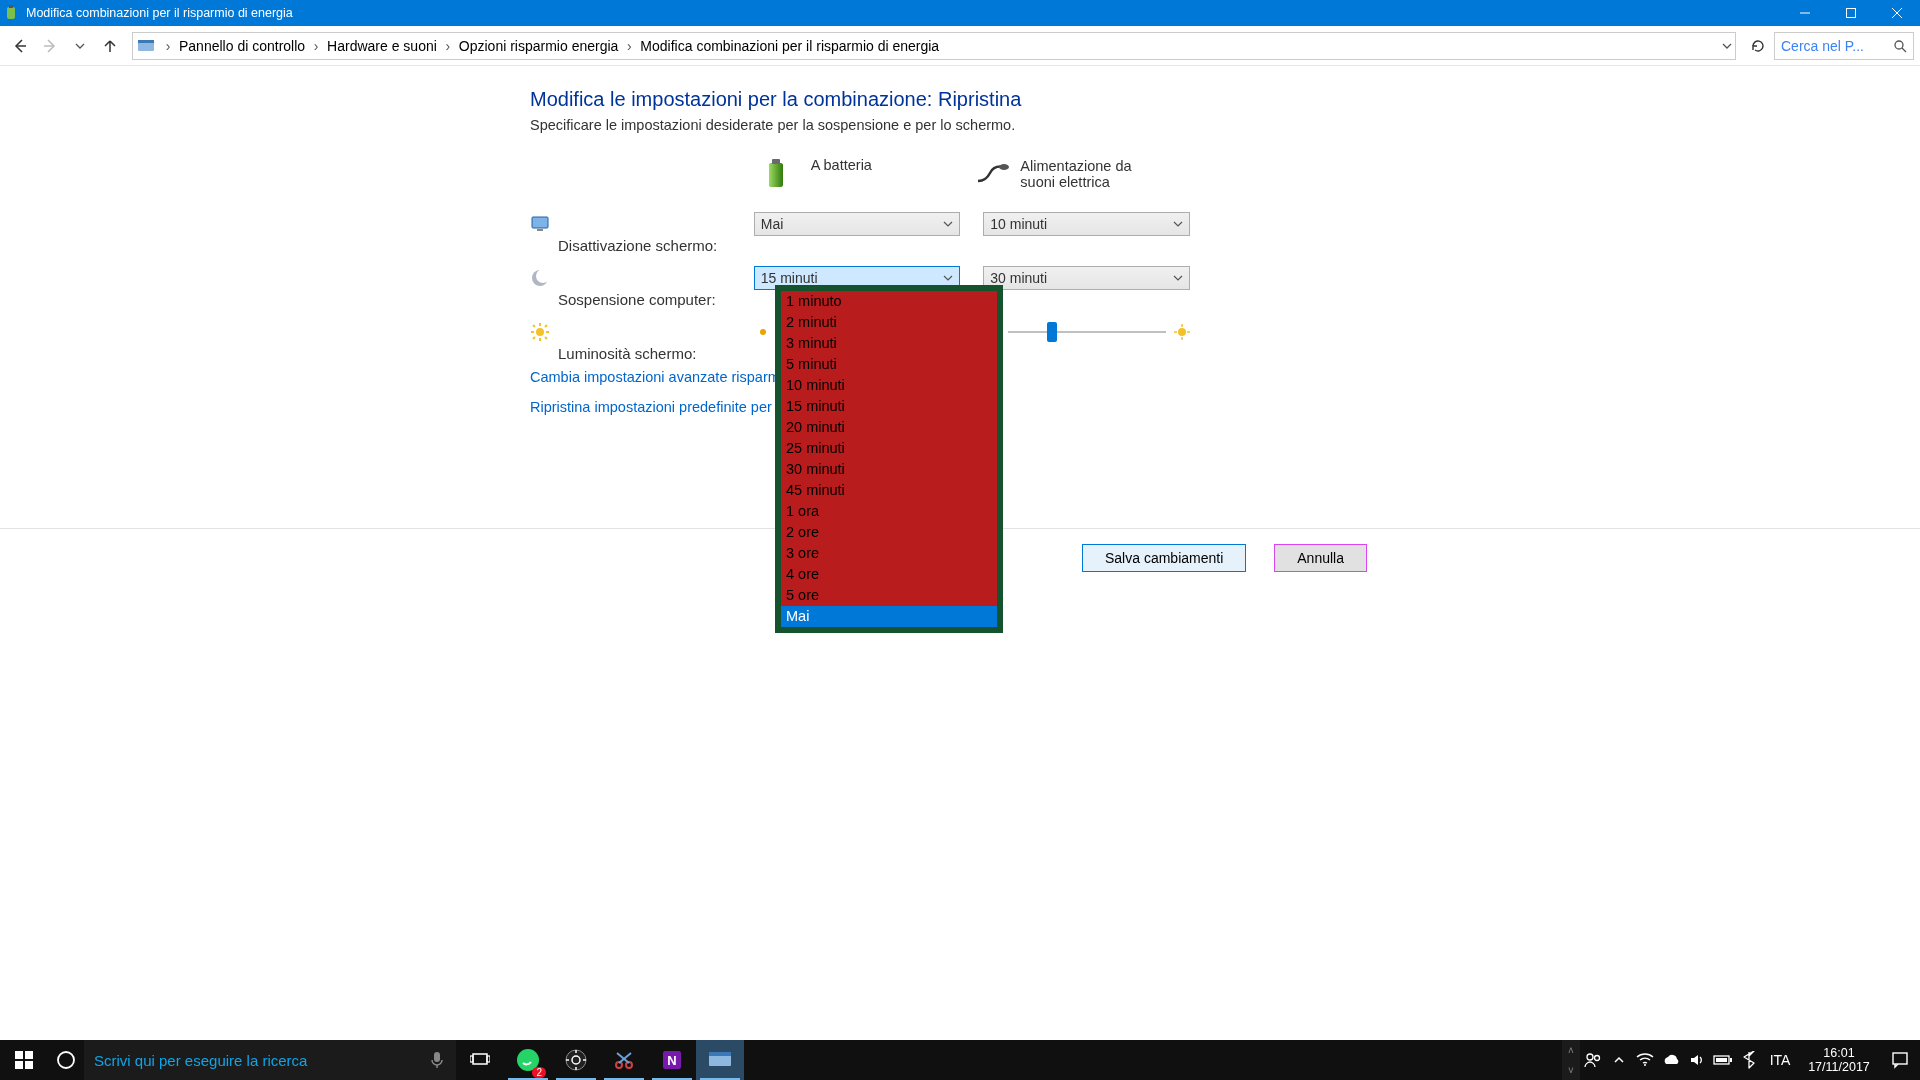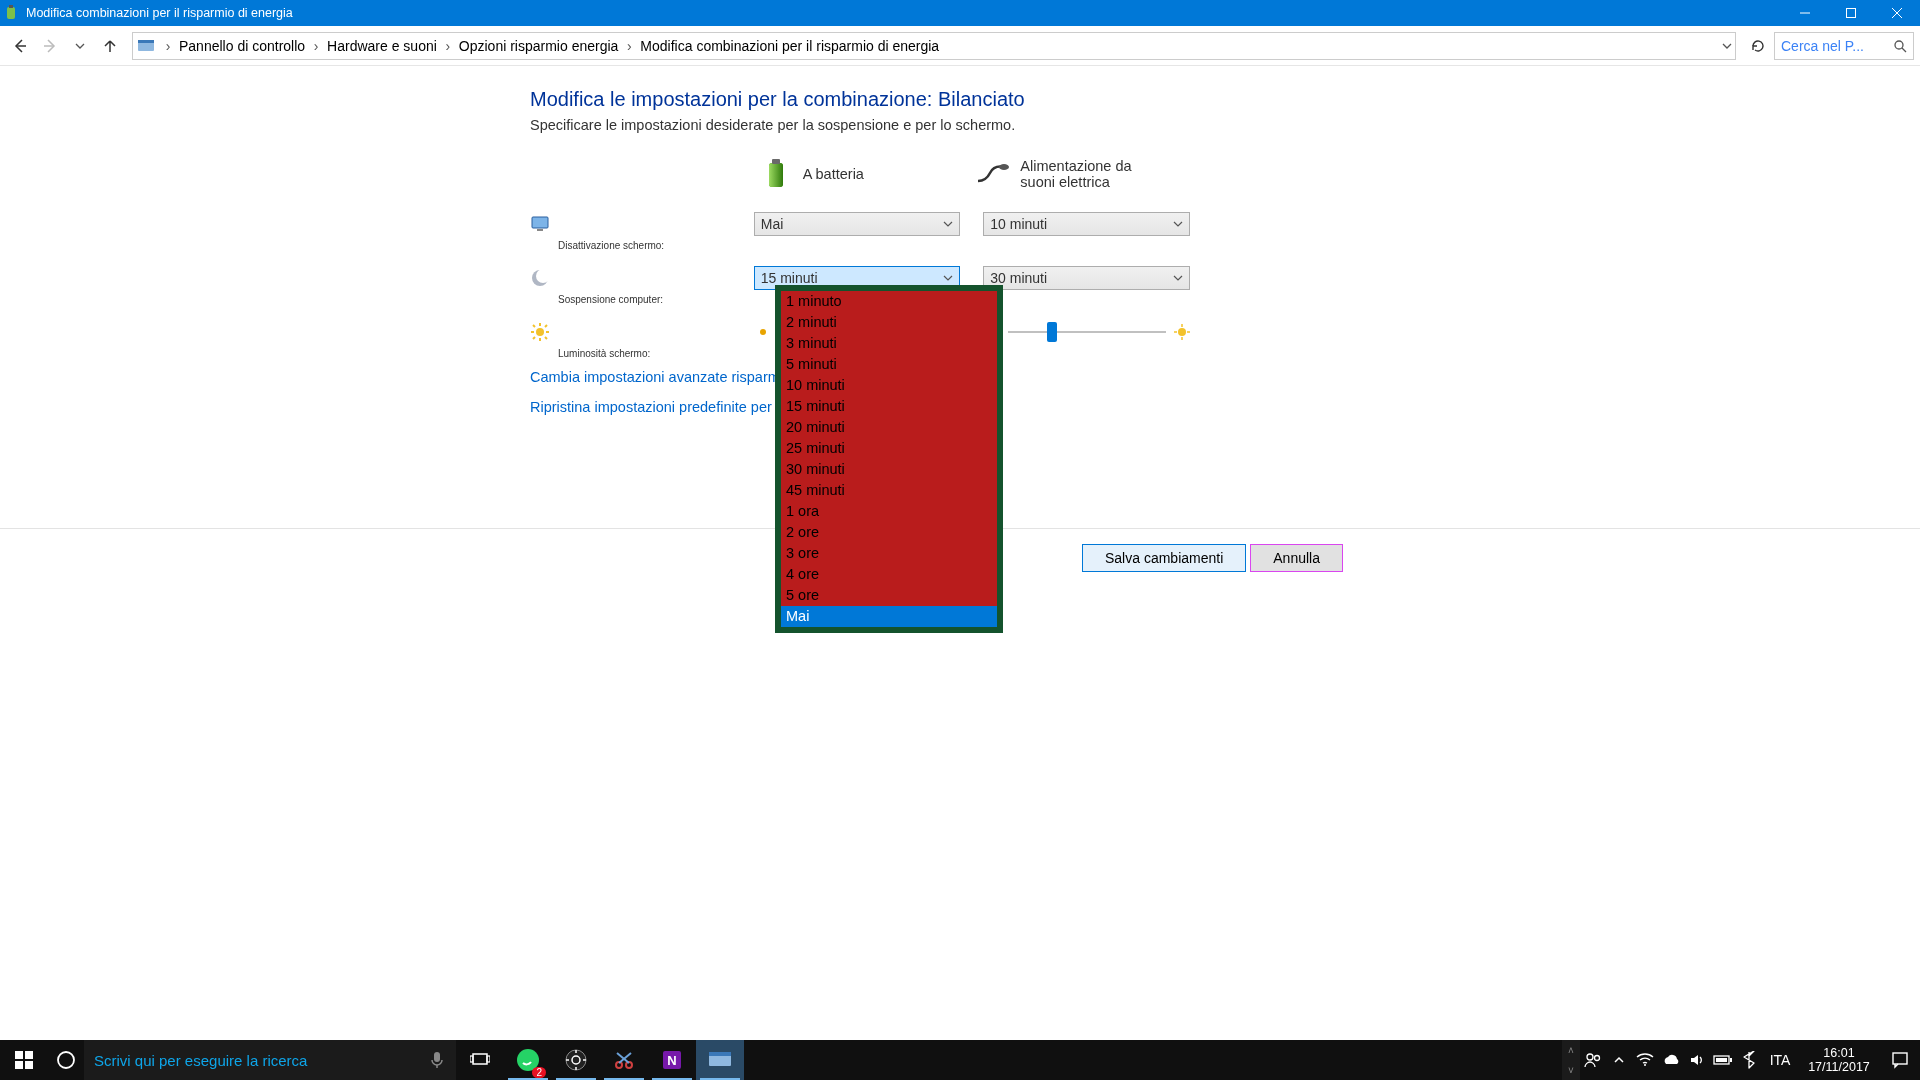--- a/index.html
+++ b/index.html
@@ -27,41 +27,41 @@
   .searchbox .mag { position:absolute; right:6px; color:#555; }
 
   
   .content-wrap { position: absolute; top: 66px; left: 0; right: 0; bottom: 40px; }
   .content { width: 660px; margin-left: 530px; padding-top: 22px; font-size: 14.5px; color:#333; }
   .heading { font-size: 20px; color: #003399; font-weight: 400; margin-bottom: 6px; }
   .subheading { font-size: 14.5px; margin-bottom: 18px; }
 
   .cols-header { display:flex; align-items:center; height: 46px; margin-bottom: 10px; }
   .label-col { width: 245px; }
-  .val-col { width: 225px; display:flex; align-items:center; gap:14px; }
+  .val-col { width: 225px; display:flex; gap:22px; }
   .val-col2 { width: 225px; display:flex; align-items:center; gap:10px; }
 
   .row { display:flex; align-items:center; height: 34px; margin-bottom: 20px; }
   .row .ricon { width: 20px; height: 20px; margin-right: 8px; }
-  .row .rlabel { font-size: 10px; margin-top: 43px; }
+  .row .rlabel { font-size: 15px; margin-top: 43px; }
   .sel { width: 225px; height: 24px; border:1px solid #adadad; background: linear-gradient(#f0f0f0,#e5e5e5); display:flex; align-items:center; padding: 0 6px; font-size: 14px; position:relative; }
   .sel.open { border:1px solid #0078d7; background:#cde8ff; }
   .sel .chev { position:absolute; right:6px; color:#555; }
 
   .slider-wrap { width:225px; display:flex; align-items:center; gap:8px; }
   .slider-wrap .sun-sm, .slider-wrap .sun-lg { width:16px; height:16px; }
   .track { flex:1; height:2px; background:#c0c0c0; position:relative; }
   .thumb { width:10px; height:20px; background:#0078d7; position:absolute; top:-9px; border-radius:2px; }
 
   .linkrow { margin-top: 10px; }
   .linkrow a { color:#0066cc; text-decoration:none; font-size:14.5px; display:block; margin-bottom:14px; }
 
   .hr { position:absolute; top:462px; left:0; right:0; height:1px; background:#e3e3e3; }
 
-  .btnrow { position:absolute; top:478px; left:1082px; display:flex; gap:4px; }
+  .btnrow { position:absolute; top:478px; left:1082px; display:flex; gap:28px; }
   .btn { height:28px; border:1px solid #d946ef; background:#e1e1e1; padding: 0 22px; font-size:14px; display:flex; align-items:center; }
   .btn.primary { background:#e5f1fb; border:1px solid #0078d7; }
 
   
   .dropdown { position:absolute; width:228px; background:#b91c1c; border:6px solid #14532d; font-size:14.5px; }
   .dropdown .opt { padding: 1px 5px; line-height:19px; }
   .dropdown .opt.sel-opt { background:#0078d7; color:#fff; }
 
   
   .taskbar { position:absolute; left:0; right:0; bottom:0; height:40px; background:#101010; display:flex; align-items:center; color:#fff; font-size:14px; }
@@ -172,21 +172,21 @@
           <circle cx="6" cy="6" r="4" fill="none" stroke="#555" stroke-width="1.3"></circle>
           <line x1="9" y1="9" x2="13" y2="13" stroke="#555" stroke-width="1.3"></line>
         </svg>
       </span>
   </div>
 </div>
 
 <div class="content-wrap">
   <div class="content">
     <div class="heading">
-      <span>Modifica le impostazioni per la combinazione: </span><span>Bilanciato</span>
+      <span>Modifica le impostazioni per la combinazione: </span><span>Ripristina</span>
     </div>
     <div class="subheading">Specificare le impostazioni desiderate per la sospensione e per lo schermo.</div>
 
     <div class="cols-header">
       <div class="label-col"></div>
       <div class="val-col">
         <svg width="26" height="34" viewBox="0 0 26 34">
             <rect x="6" y="6" width="14" height="24" rx="3" fill="#49a010"></rect>
             <rect x="6" y="6" width="14" height="24" rx="3" fill="url(#g1)"></rect>
             <rect x="9" y="2" width="8" height="5" rx="1" fill="#6a6a6a"></rect>

